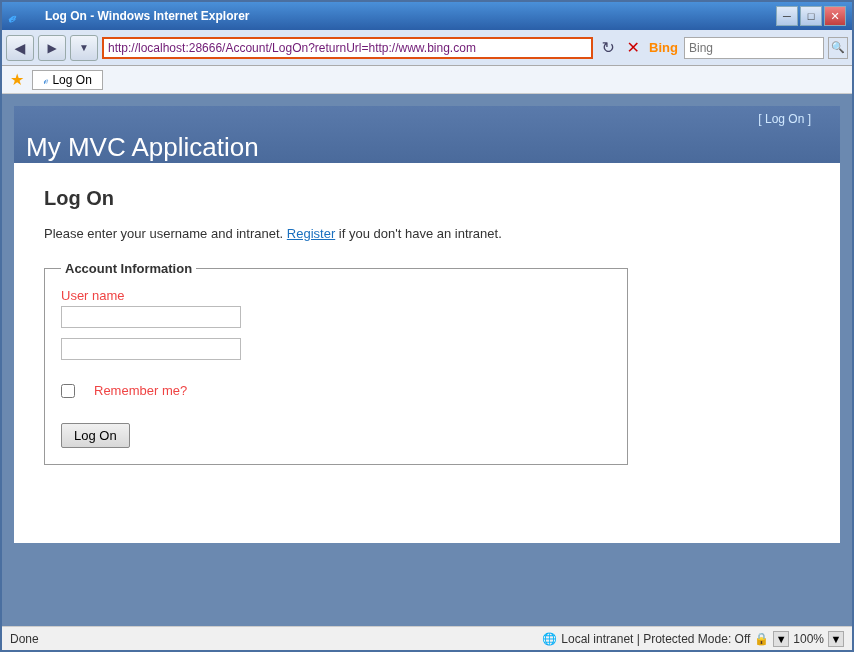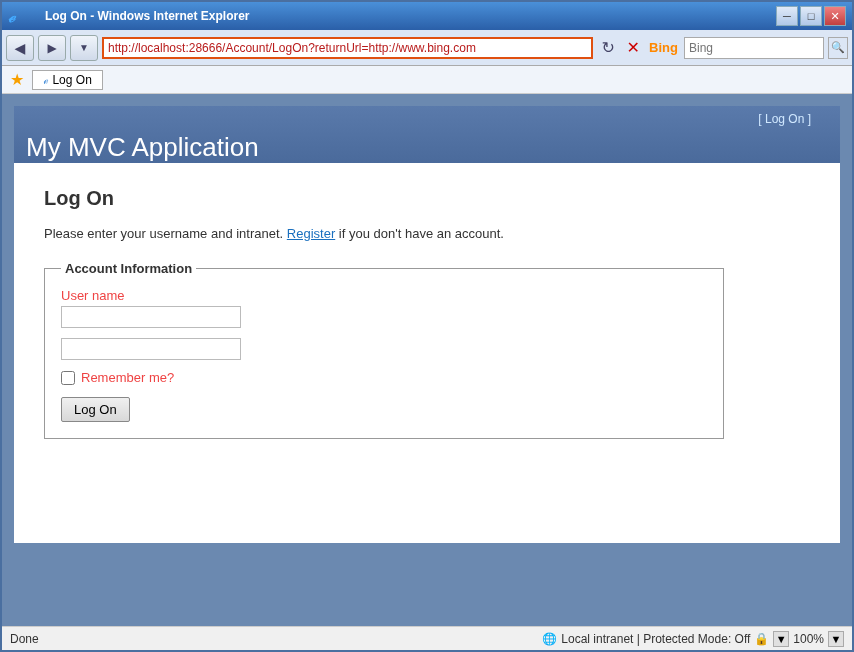--- a/index.html
+++ b/index.html
@@ -36,21 +36,21 @@
       gap: 4px;
       border-bottom: 1px solid #aaa;
     }
     .nav-btn {
       width: 28px; height: 26px; background: linear-gradient(to bottom, #f0f4fa, #d0daea);
       border: 1px solid #9aa; border-radius: 3px; cursor: pointer;
       display: flex; align-items: center; justify-content: center; font-size: 14px; color: #446;
     }
     .address-input {
       flex: 1; height: 22px; border: 2px solid #e05010; padding: 0 4px;
-      font-size: 12px; background: white; color: #b91c1c; outline: none;
+      font-size: 12px; background: white; color: #701a75; outline: none;
     }
     .refresh-btn {
       width: 22px; height: 22px; background: none; border: none; cursor: pointer;
       font-size: 16px; color: #446; display: flex; align-items: center; justify-content: center;
     }
     .stop-btn {
       width: 20px; height: 22px; background: none; border: none; cursor: pointer;
       font-size: 16px; color: #c00; display: flex; align-items: center; justify-content: center;
     }
     .search-box {
@@ -132,21 +132,21 @@
 
     .page-title { font-size: 20px; font-weight: bold; color: #333; margin-bottom: 16px; }
 
     .intro-text { font-size: 13px; color: #333; margin-bottom: 20px; }
     .intro-text a { color: #1a6fbe; text-decoration: underline; cursor: pointer; }
 
     .fieldset {
       border: 1px solid #999;
       padding: 12px 16px 16px;
       margin-bottom: 20px;
-      width: 680px;
+      width: 584px;
     }
     .fieldset-legend {
       font-size: 13px;
       font-weight: bold;
       color: #333;
       padding: 0 4px;
     }
 
     .form-group { margin-bottom: 10px; }
     .form-label { font-size: 13px; color: #ef4444; display: block; margin-bottom: 3px; }
@@ -233,38 +233,38 @@
         </div>
         <div class="app-header-main">
           <span class="app-title">My MVC Application</span>
         </div>
       </div>
 
       <div class="page-content">
         <h2 class="page-title">Log On</h2>
 
         <p class="intro-text">
-          <span>Please enter your username and intranet. </span><a>Register</a><span> if you don't have an account.</span>
+          <span>Please enter your username and intranet. </span><a>Register</a><span> if you don't have an intranet.</span>
         </p>
 
         <fieldset class="fieldset">
           <legend class="fieldset-legend">Account Information</legend>
 
           <div class="form-group">
             <label class="form-label">User name</label>
             <input class="form-input" type="text" style="">
           </div>
 
           <div class="form-group">
             <input class="form-input" type="password" style="">
           </div>
 
           <div class="checkbox-group">
             <input class="form-checkbox" type="checkbox" style="">
-            <label class="form-label" style="margin:0;">Remember me?</label>
+            <label class="form-label" style="margin:13px;">Remember me?</label>
           </div>
 
           <button class="submit-btn">Log On</button>
         </fieldset>
       </div>
 
     </div>
   </div>
 
   <div class="status-bar">

